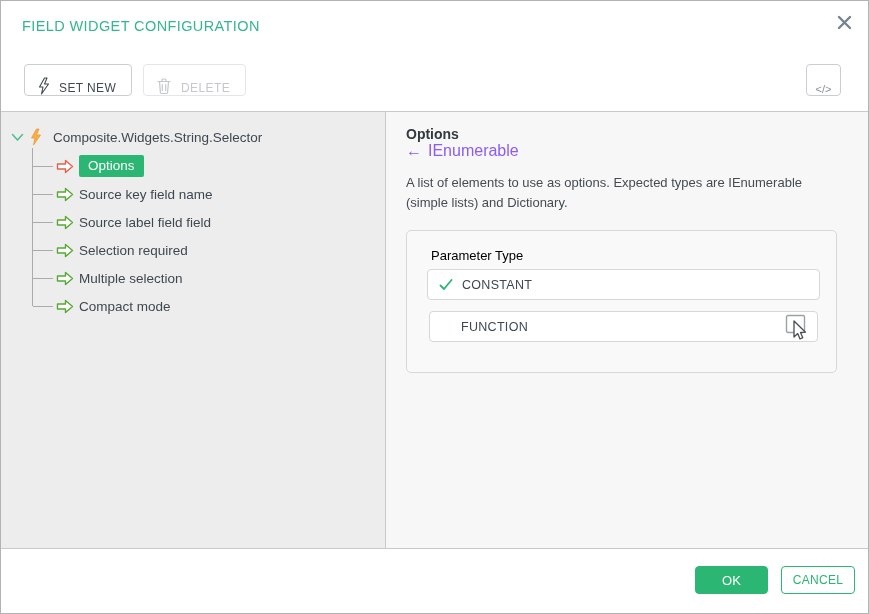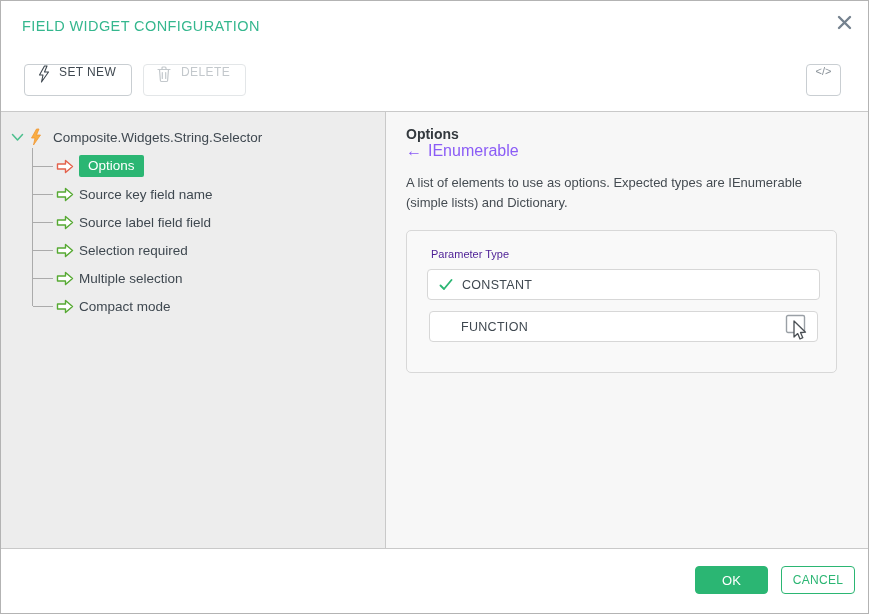--- a/index.html
+++ b/index.html
@@ -15,21 +15,21 @@
   .title {
     position:absolute; left:21px; top:17px;
     font-size:14.5px; letter-spacing:0.4px; color:#35b78e; font-weight:400;
   }
   .close-btn {
     position:absolute; right:14px; top:11px; width:20px; height:20px;
     display:flex; align-items:center; justify-content:center; cursor:pointer;
   }
   .tb-btn {
     position:absolute; top:63px; height:32px;
-    display:inline-flex; align-items:flex-start; gap:9px;
+    display:inline-flex; align-items:flex-end; gap:9px;
     background:#fff; border:1px solid #c9ced2; border-radius:4px;
     padding:0 15px 0 12px; font-size:12px; letter-spacing:0.4px;
     color:#3f4850; cursor:pointer; font-family:inherit;
   }
   .tb-btn.set-new { left:23px; }
   .tb-btn.delete { left:142px; border-color:#e3e6e8; color:#c3c8cc; cursor:default; }
   .tb-btn.code {
     right:27px; width:35px; justify-content:center; padding:0;
     color:#8a9299; font-size:11px; letter-spacing:0; gap:0;
   }
@@ -63,21 +63,21 @@
   }
   
   .detail-heading { font-size:14px; font-weight:bold; color:#33393e; }
   .type-line { font-size:16px; color:#8b5cf6; }
   .type-line .arrow-prefix { margin-right:6px; }
   .detail-desc { margin-top:13px; max-width:439px; font-size:13px; line-height:1.5; color:#454c52; }
   .param-box {
     position:relative; margin-top:18px; width:431px; height:143px;
     background:#f9f9f9; border:1px solid #d8d8d8; border-radius:5px;
   }
-  .param-label { position:absolute; left:24px; top:17px; font-size:11px; color:#4c1d95;text-align:right; }
+  .param-label { position:absolute; left:24px; top:17px; font-size:13px; color:#000000;text-align:right; }
   .param-btn {
     position:absolute; display:flex; align-items:center;
     background:#fff; border:1px solid #d7d7d7; border-radius:4px;
     height:31px; font-size:12.5px; color:#3f4850; letter-spacing:0.3px;
     cursor:pointer; font-family:inherit;
   }
   .param-btn.constant { left:20px; top:38px; width:393px; padding-left:11px; gap:9px; }
   .param-btn.function { left:22px; top:80px; width:389px; padding-left:31px; }
   .cursor-wrap { position:absolute; right:4px; top:2px; width:28px; height:32px; pointer-events:none; }
   

